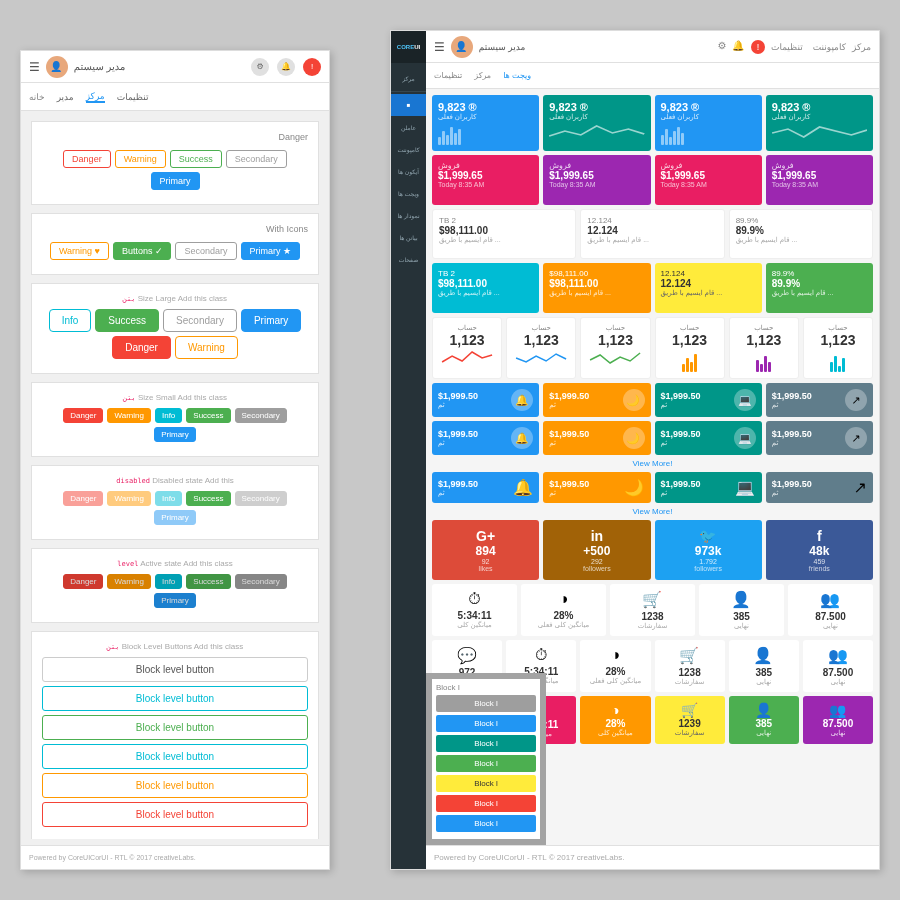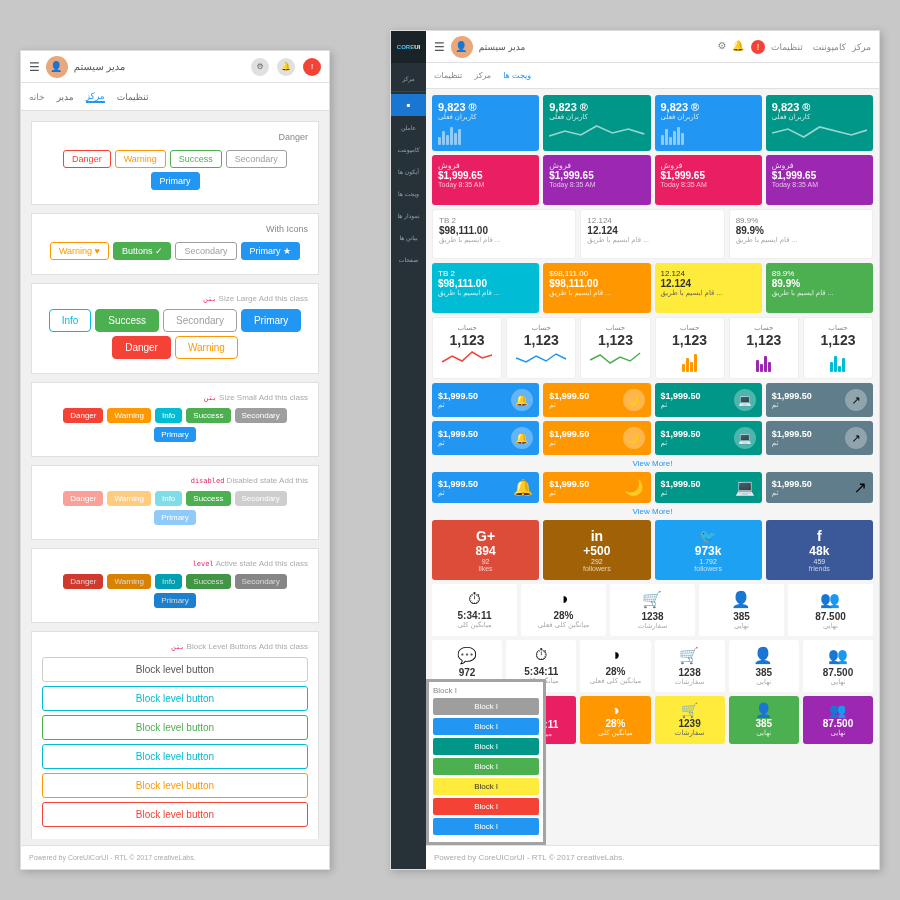--- a/index.html
+++ b/index.html
@@ -176,21 +176,21 @@
     .block-btn-default { background: #fff; color: #555; border-color: #ccc; }
     .block-btn-info { background: #fff; color: #00bcd4; border-color: #00bcd4; }
     .block-btn-success { background: #fff; color: #4caf50; border-color: #4caf50; }
     .block-btn-cyan { background: #fff; color: #00bcd4; border-color: #00bcd4; }
     .block-btn-warning { background: #fff; color: #ff9800; border-color: #ff9800; }
     .block-btn-danger { background: #fff; color: #f44336; border-color: #f44336; }
 
     .section-subtitle {
       font-size: 8px;
       color: #aaa;
-      text-align: right;
+      text-align: center;
       margin-bottom: 6px;
     }
 
     .code-label {
       font-size: 7px;
       color: #e91e63;
       font-family: monospace;
     }
 
     
@@ -999,21 +999,21 @@
           </div>
           <div class="metric-card" style="background:#9c27b0;color:#fff;">
             <div style="font-size:14px;">👥</div>
             <div style="font-size:10px;font-weight:bold;">87.500</div>
             <div style="font-size:7px;opacity:0.8;">نهایی</div>
           </div>
         </div>
 
       </div>
 
-      <div style="position:absolute;left:35px;bottom:24px;width:120px;background:#fff;border:3px solid #a3a3a3;padding:4px;z-index:10;">
+      <div style="position:absolute;left:35px;bottom:24px;width:120px;background:#fff;border:6px solid #a3a3a3;padding:4px;z-index:10;">
         <div style="font-size:8px;color:#888;margin-bottom:3px;">Block I</div>
         <button class="right-block-btn rbtn-gray" style="font-size:8px;padding:4px;">Block l</button>
         <button class="right-block-btn rbtn-blue" style="font-size:8px;padding:4px;">Block l</button>
         <button class="right-block-btn rbtn-teal" style="font-size:8px;padding:4px;">Block l</button>
         <button class="right-block-btn rbtn-green" style="font-size:8px;padding:4px;">Block l</button>
         <button class="right-block-btn rbtn-yellow" style="font-size:8px;padding:4px;">Block l</button>
         <button class="right-block-btn" style="background:#f44336;font-size:8px;padding:4px;">Block l</button>
         <button class="right-block-btn rbtn-blue" style="font-size:8px;padding:4px;">Block l</button>
       </div>
 

